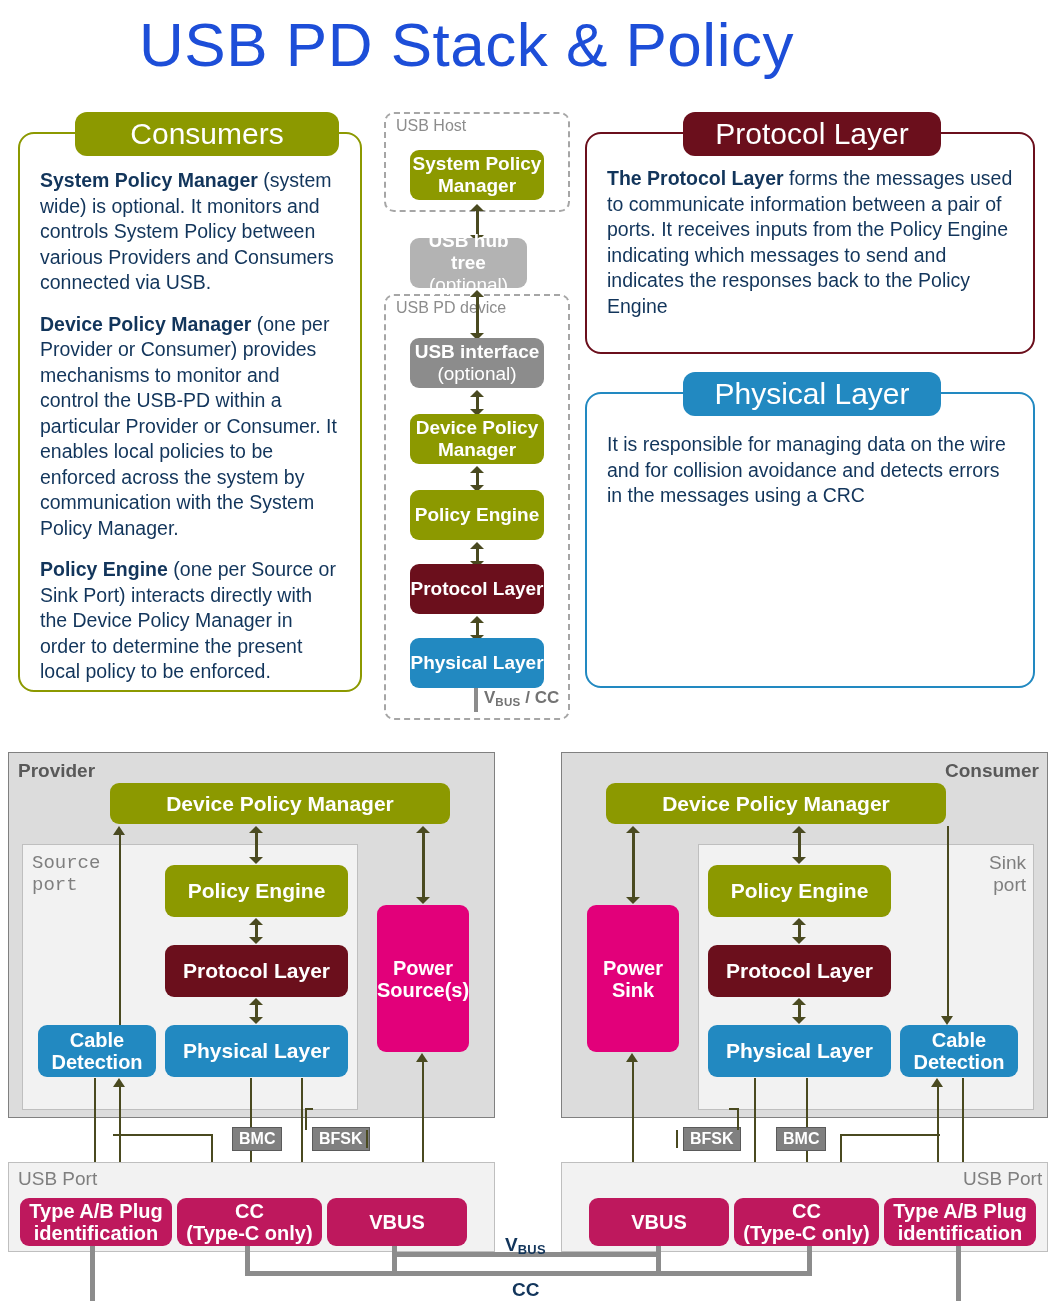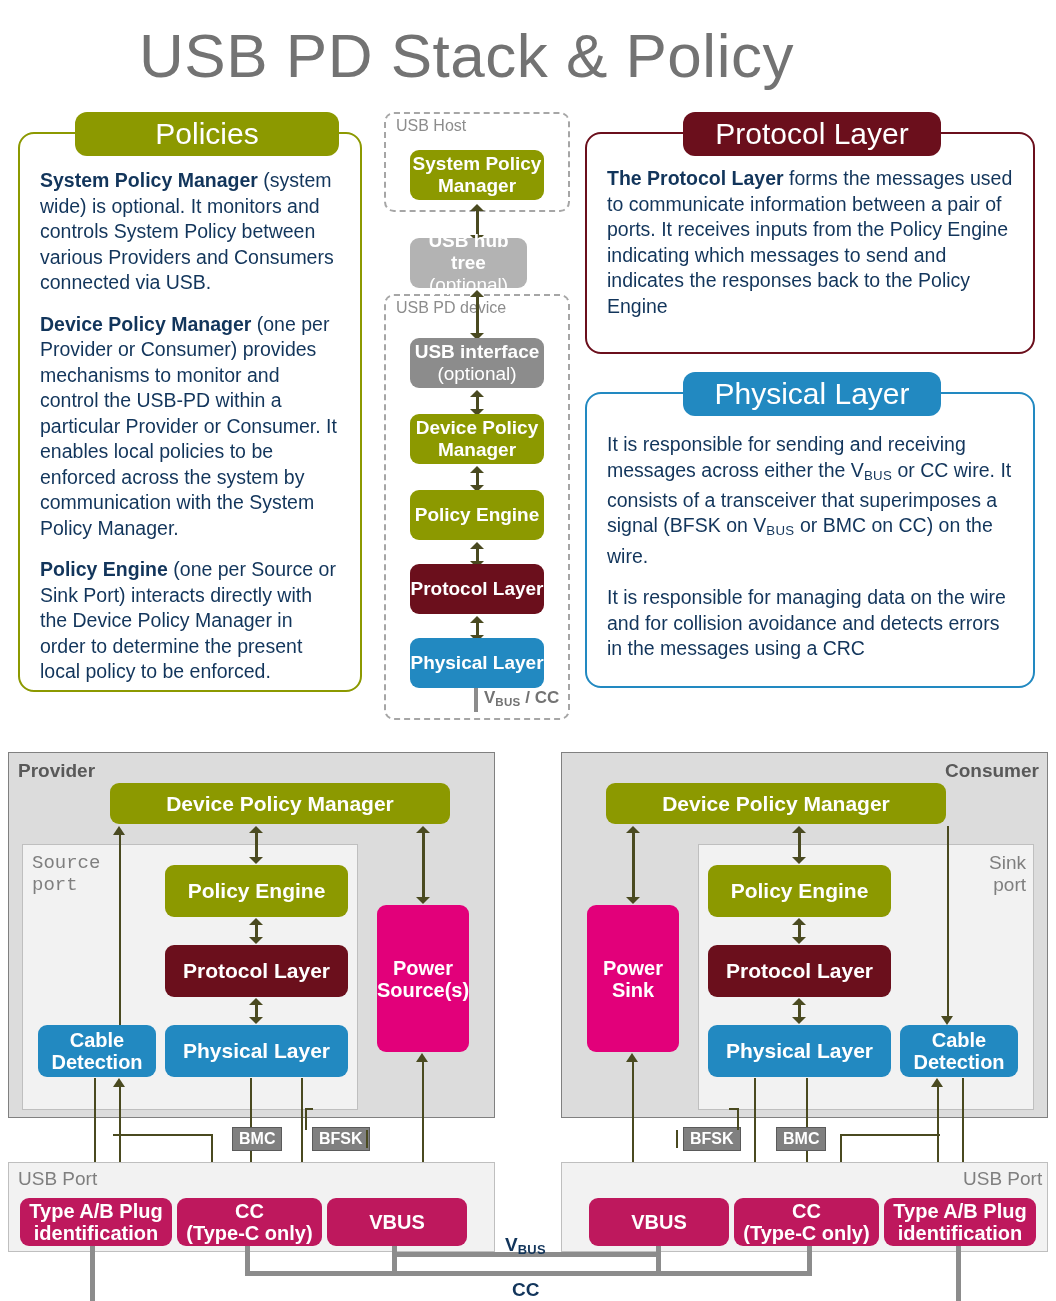--- a/index.html
+++ b/index.html
@@ -1,22 +1,22 @@
 <!DOCTYPE html>
 <html><head>
 <meta charset="utf-8">
 <style>
   html,body{margin:0;padding:0;background:#ffffff;}
   body{width:1056px;height:1301px;position:relative;overflow:hidden;
        font-family:"Liberation Sans","DejaVu Sans",sans-serif;color:#12355B;}
   .abs{position:absolute;}
 
   
-  #page-title{left:0;top:19px;width:933px;text-align:center;
-      font-size:62px;line-height:74px;color:#737373;letter-spacing:.5px;
+  #page-title{left:0;top:8px;width:933px;text-align:center;
+      font-size:62px;line-height:74px;color:#1d4ed8;letter-spacing:.5px;
       white-space:nowrap;}
 
   
   .panel{border-radius:16px;background:#fff;box-sizing:border-box;}
   .panel-body{box-sizing:border-box;padding:16px 20px 10px 20px;
      font-size:19.5px;line-height:25.5px;}
   .panel-body p{margin:0 0 16px 0;}
   .panel-body p:last-child{margin-bottom:0;}
   .panel-body b{font-weight:bold;}
   .tab{position:absolute;border-radius:12px;color:#fff;text-align:center;
@@ -80,39 +80,38 @@
       box-sizing:border-box;white-space:nowrap;text-align:center;}
   .wire{position:absolute;background:#8C8C8C;}
   .wlabel{position:absolute;font-size:19px;font-weight:bold;color:#12355B;white-space:nowrap;}
 </style>
 </head>
 <body>
 
 <div class="abs" id="page-title">USB PD Stack &amp; Policy</div>
 
 <div class="abs panel" id="policies-panel">
-  <div class="tab" id="policies-tab">Policies</div>
+  <div class="tab" id="policies-tab">Consumers</div>
   <div class="panel-body" style="padding-top:34px;">
     <p><b>System Policy Manager</b><span> (system wide) is optional. It monitors and controls System Policy between various Providers and Consumers connected via USB.</span></p>
     <p><b>Device Policy Manager</b><span> (one per Provider or Consumer) provides mechanisms to monitor and control the USB-PD within a particular Provider or Consumer. It enables local policies to be enforced across the system by communication with the System Policy Manager.</span></p>
     <p><b>Policy Engine</b><span> (one per Source or Sink Port) interacts directly with the Device Policy Manager in order to determine the present local policy to be enforced.</span></p>
   </div>
 </div>
 
 <div class="abs panel" id="protocol-panel">
   <div class="tab" id="protocol-tab">Protocol Layer</div>
   <div class="panel-body" style="padding-top:32px;">
     <p><b>The Protocol Layer</b><span> forms the messages used to communicate information between a pair of ports. It receives inputs from the Policy Engine indicating which messages to send and indicates the responses back to the Policy Engine</span></p>
   </div>
 </div>
 
 <div class="abs panel" id="physical-panel">
   <div class="tab" id="physical-tab">Physical Layer</div>
   <div class="panel-body" style="padding-top:38px;">
-    <p><span>It is responsible for sending and receiving messages across either the V</span><sub>BUS</sub><span> or CC wire. It consists of a transceiver that superimposes a signal (BFSK on V</span><sub>BUS</sub><span> or BMC on CC) on the wire.</span></p>
     <p>It is responsible for managing data on the wire and for collision avoidance and detects errors in the messages using a CRC</p>
   </div>
 </div>
 
 <div class="abs" id="center-stack" style="left:384px;top:112px;width:186px;height:608px;">
 
   <div class="dashgroup abs" style="left:0;top:0;width:186px;height:100px;"></div>
   <div class="dashlabel" style="left:12px;top:5px;">USB Host</div>
 
   <div class="dashgroup abs" style="left:0;top:182px;width:186px;height:426px;"></div>

